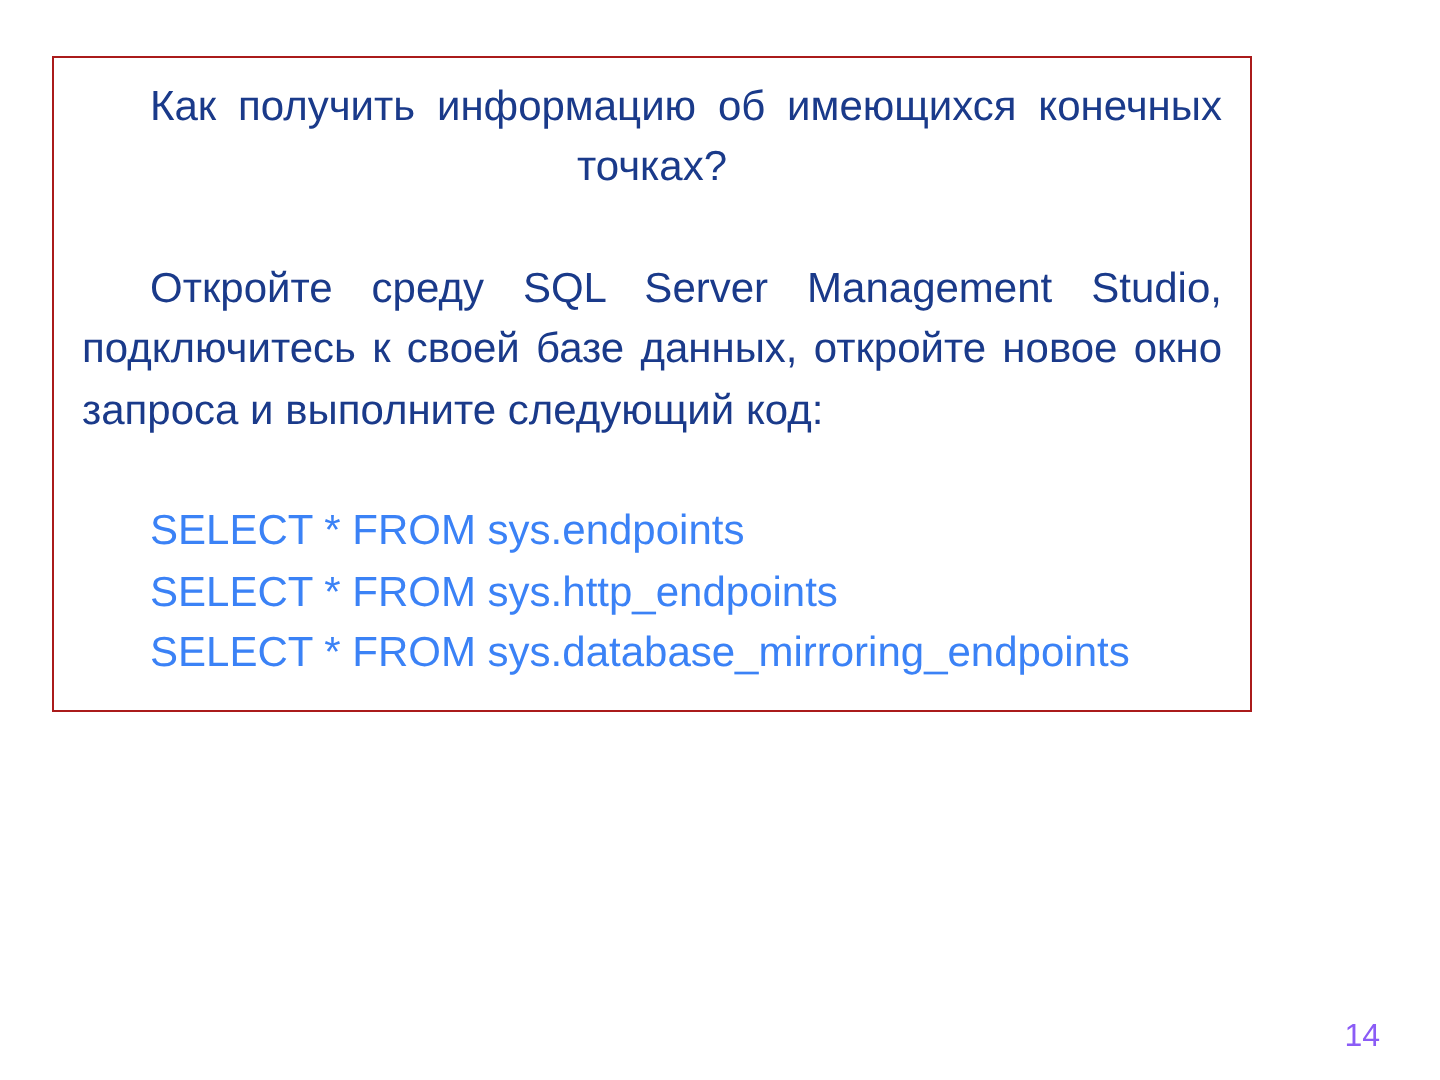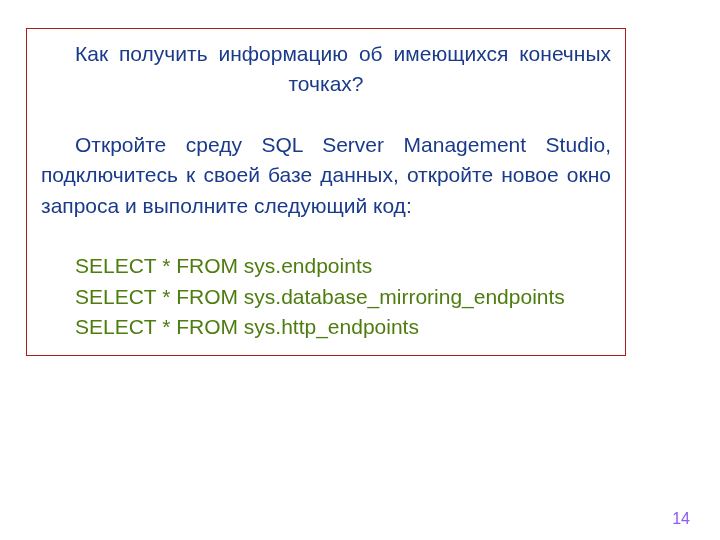--- a/index.html
+++ b/index.html
@@ -39,21 +39,21 @@
     text-align: justify;
     text-indent: 34px;
     margin: 0;
     margin-top: 30px;
   }
   .code-block {
     margin-top: 30px;
     padding-left: 34px;
   }
   .code-line {
-    color: #4d7c0f;
+    color: #3b82f6;
     font-size: 21px;
     line-height: 1.45;
     margin: 0;
   }
   .pagenum {
     position: absolute;
     right: 30px;
     bottom: 12px;
     color: #8b5cf6;
     font-size: 16px;
@@ -63,18 +63,18 @@
 <body>
 
 <div class="box">
   <p class="txt p1">Как получить информацию об имеющихся конечных</p>
   <p class="txt p1-last">точках?</p>
 
   <p class="txt p2">Откройте среду SQL Server Management Studio, подключитесь к своей базе данных, откройте новое окно запроса и выполните следующий код:</p>
 
   <div class="code-block">
     <p class="code-line">SELECT * FROM sys.endpoints</p>
+    <p class="code-line">SELECT * FROM sys.http_endpoints</p>
     <p class="code-line">SELECT * FROM sys.database_mirroring_endpoints</p>
-    <p class="code-line">SELECT * FROM sys.http_endpoints</p>
   </div>
 </div>
 
 <div class="pagenum">14</div>
 
 </body></html>

